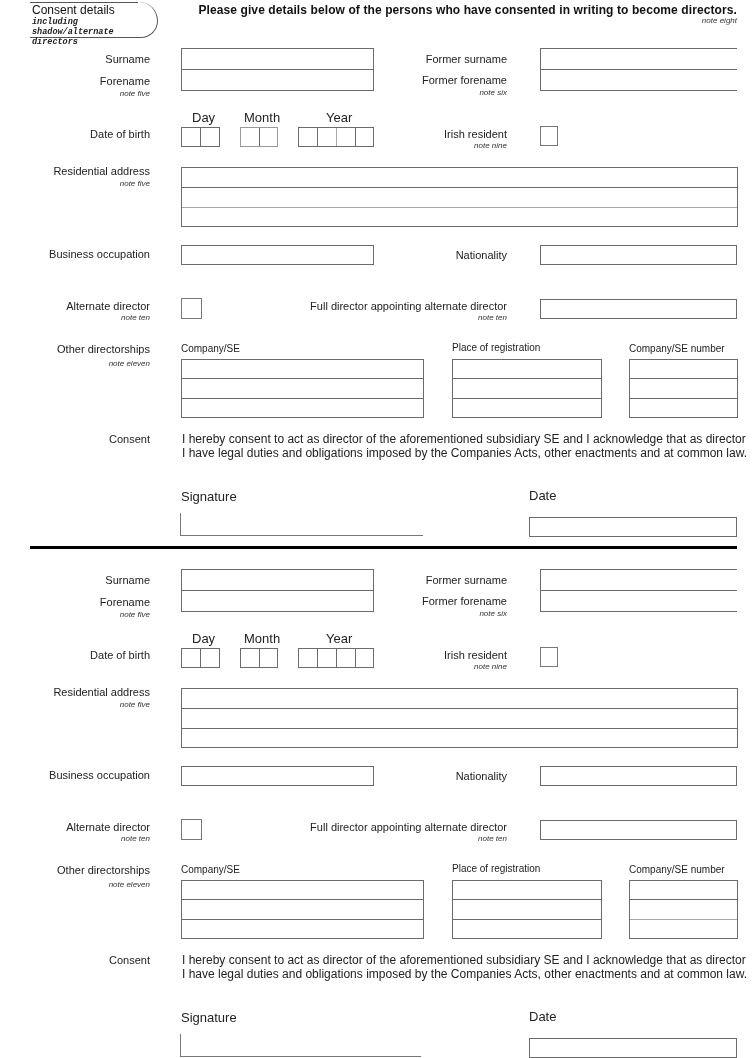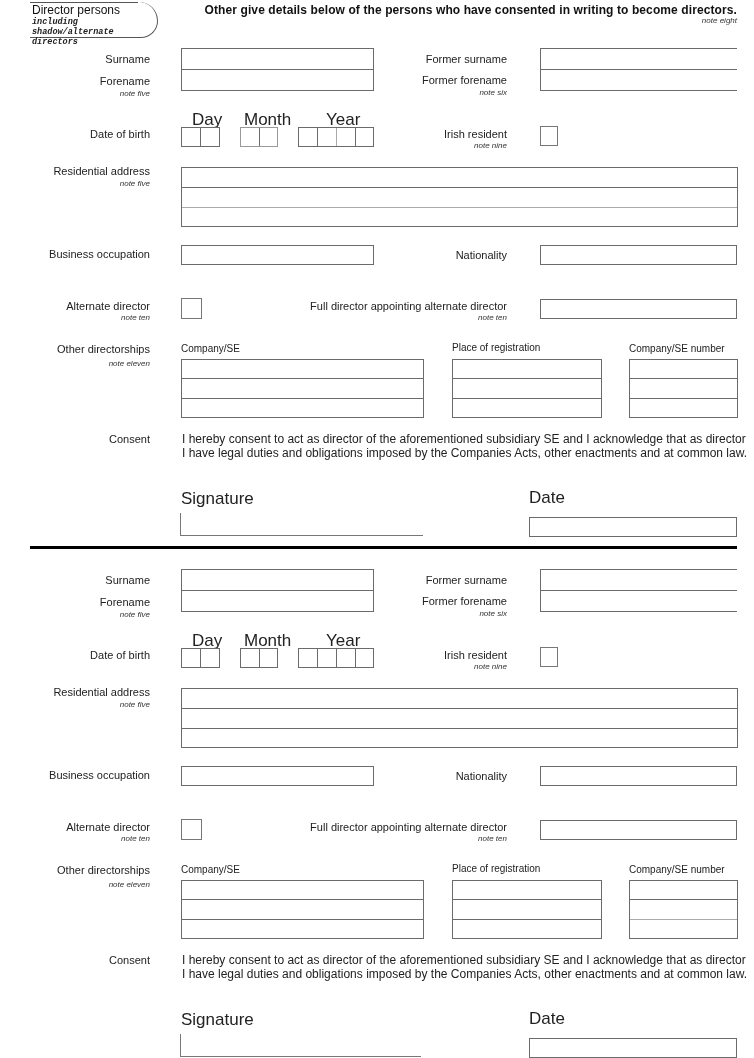--- a/index.html
+++ b/index.html
@@ -1,19 +1,19 @@
 <!DOCTYPE html>
 <html><head>
 <meta charset="utf-8">
 <style>
   html, body { margin: 0; padding: 0; background: #ffffff; }
   body { width: 754px; height: 1058px; position: relative; overflow: hidden;
          font-family: "Liberation Sans", sans-serif; color: #1a1a1a; }
   .abs { position: absolute; }
-  .lbl { position: absolute; font-size: 17px; color: #222; white-space: nowrap; }
+  .lbl { position: absolute; font-size: 13px; color: #222; white-space: nowrap; }
   .rlbl { position: absolute; font-size: 11px; color: #222; text-align: right; white-space: nowrap; }
   .note { position: absolute; font-size: 8px; font-style: italic; color: #333; text-align: right; white-space: nowrap; }
   .box { position: absolute; border: 1px solid #6b6b6b; box-sizing: border-box; background: #fff; }
   .box.open-right { border-right: none; }
   .row-line { position: absolute; left: 0; right: 0; height: 0; border-top: 1px solid #6b6b6b; }
   .cell-line { position: absolute; top: 0; bottom: 0; width: 0; border-left: 1px solid #6b6b6b; }
   .header-pill { position: absolute; left: 30px; top: 2px; width: 128px; height: 36px;
                  border: 1px solid #555; border-left: none; border-top: none;
                  border-radius: 0 20px 18px 0; box-sizing: border-box; }
   .header-pill-top { position: absolute; left: 30px; top: 2px; width: 108px; height: 0; border-top: 1px solid #555; }
@@ -25,23 +25,23 @@
   .separator { position: absolute; left: 30px; width: 707px; height: 3px; background: #000; }
   .sig-box { position: absolute; border-left: 1px solid #777; border-bottom: 1px solid #777; box-sizing: border-box; }
   .section { position: absolute; left: 0; width: 754px; height: 521px; }
 </style>
 </head>
 <body>
 
 <div>
   <div class="header-pill-top"></div>
   <div class="header-pill"></div>
-  <div class="pill-title">Director persons</div>
+  <div class="pill-title">Consent details</div>
   <div class="pill-sub" style="width:120px; white-space:normal;font-family:Liberation Mono, monospace;"><span>including shadow/alternate directors</span></div>
-  <div class="main-title">Other give details below of the persons who have consented in writing to become directors.</div>
+  <div class="main-title">Please give details below of the persons who have consented in writing to become directors.</div>
   <div class="title-note">note eight</div>
 </div>
 
 <div class="section" style="top:0px;">
 
   <div class="rlbl" style="right:604px; top:53px;">Surname</div>
   <div class="rlbl" style="right:604px; top:75px;">Forename</div>
   <div class="note" style="right:604px; top:89px;">note five</div>
   <div class="box" style="left:181px; top:48px; width:193px; height:43px;">
     <div class="row-line" style="top:20px;"></div>

